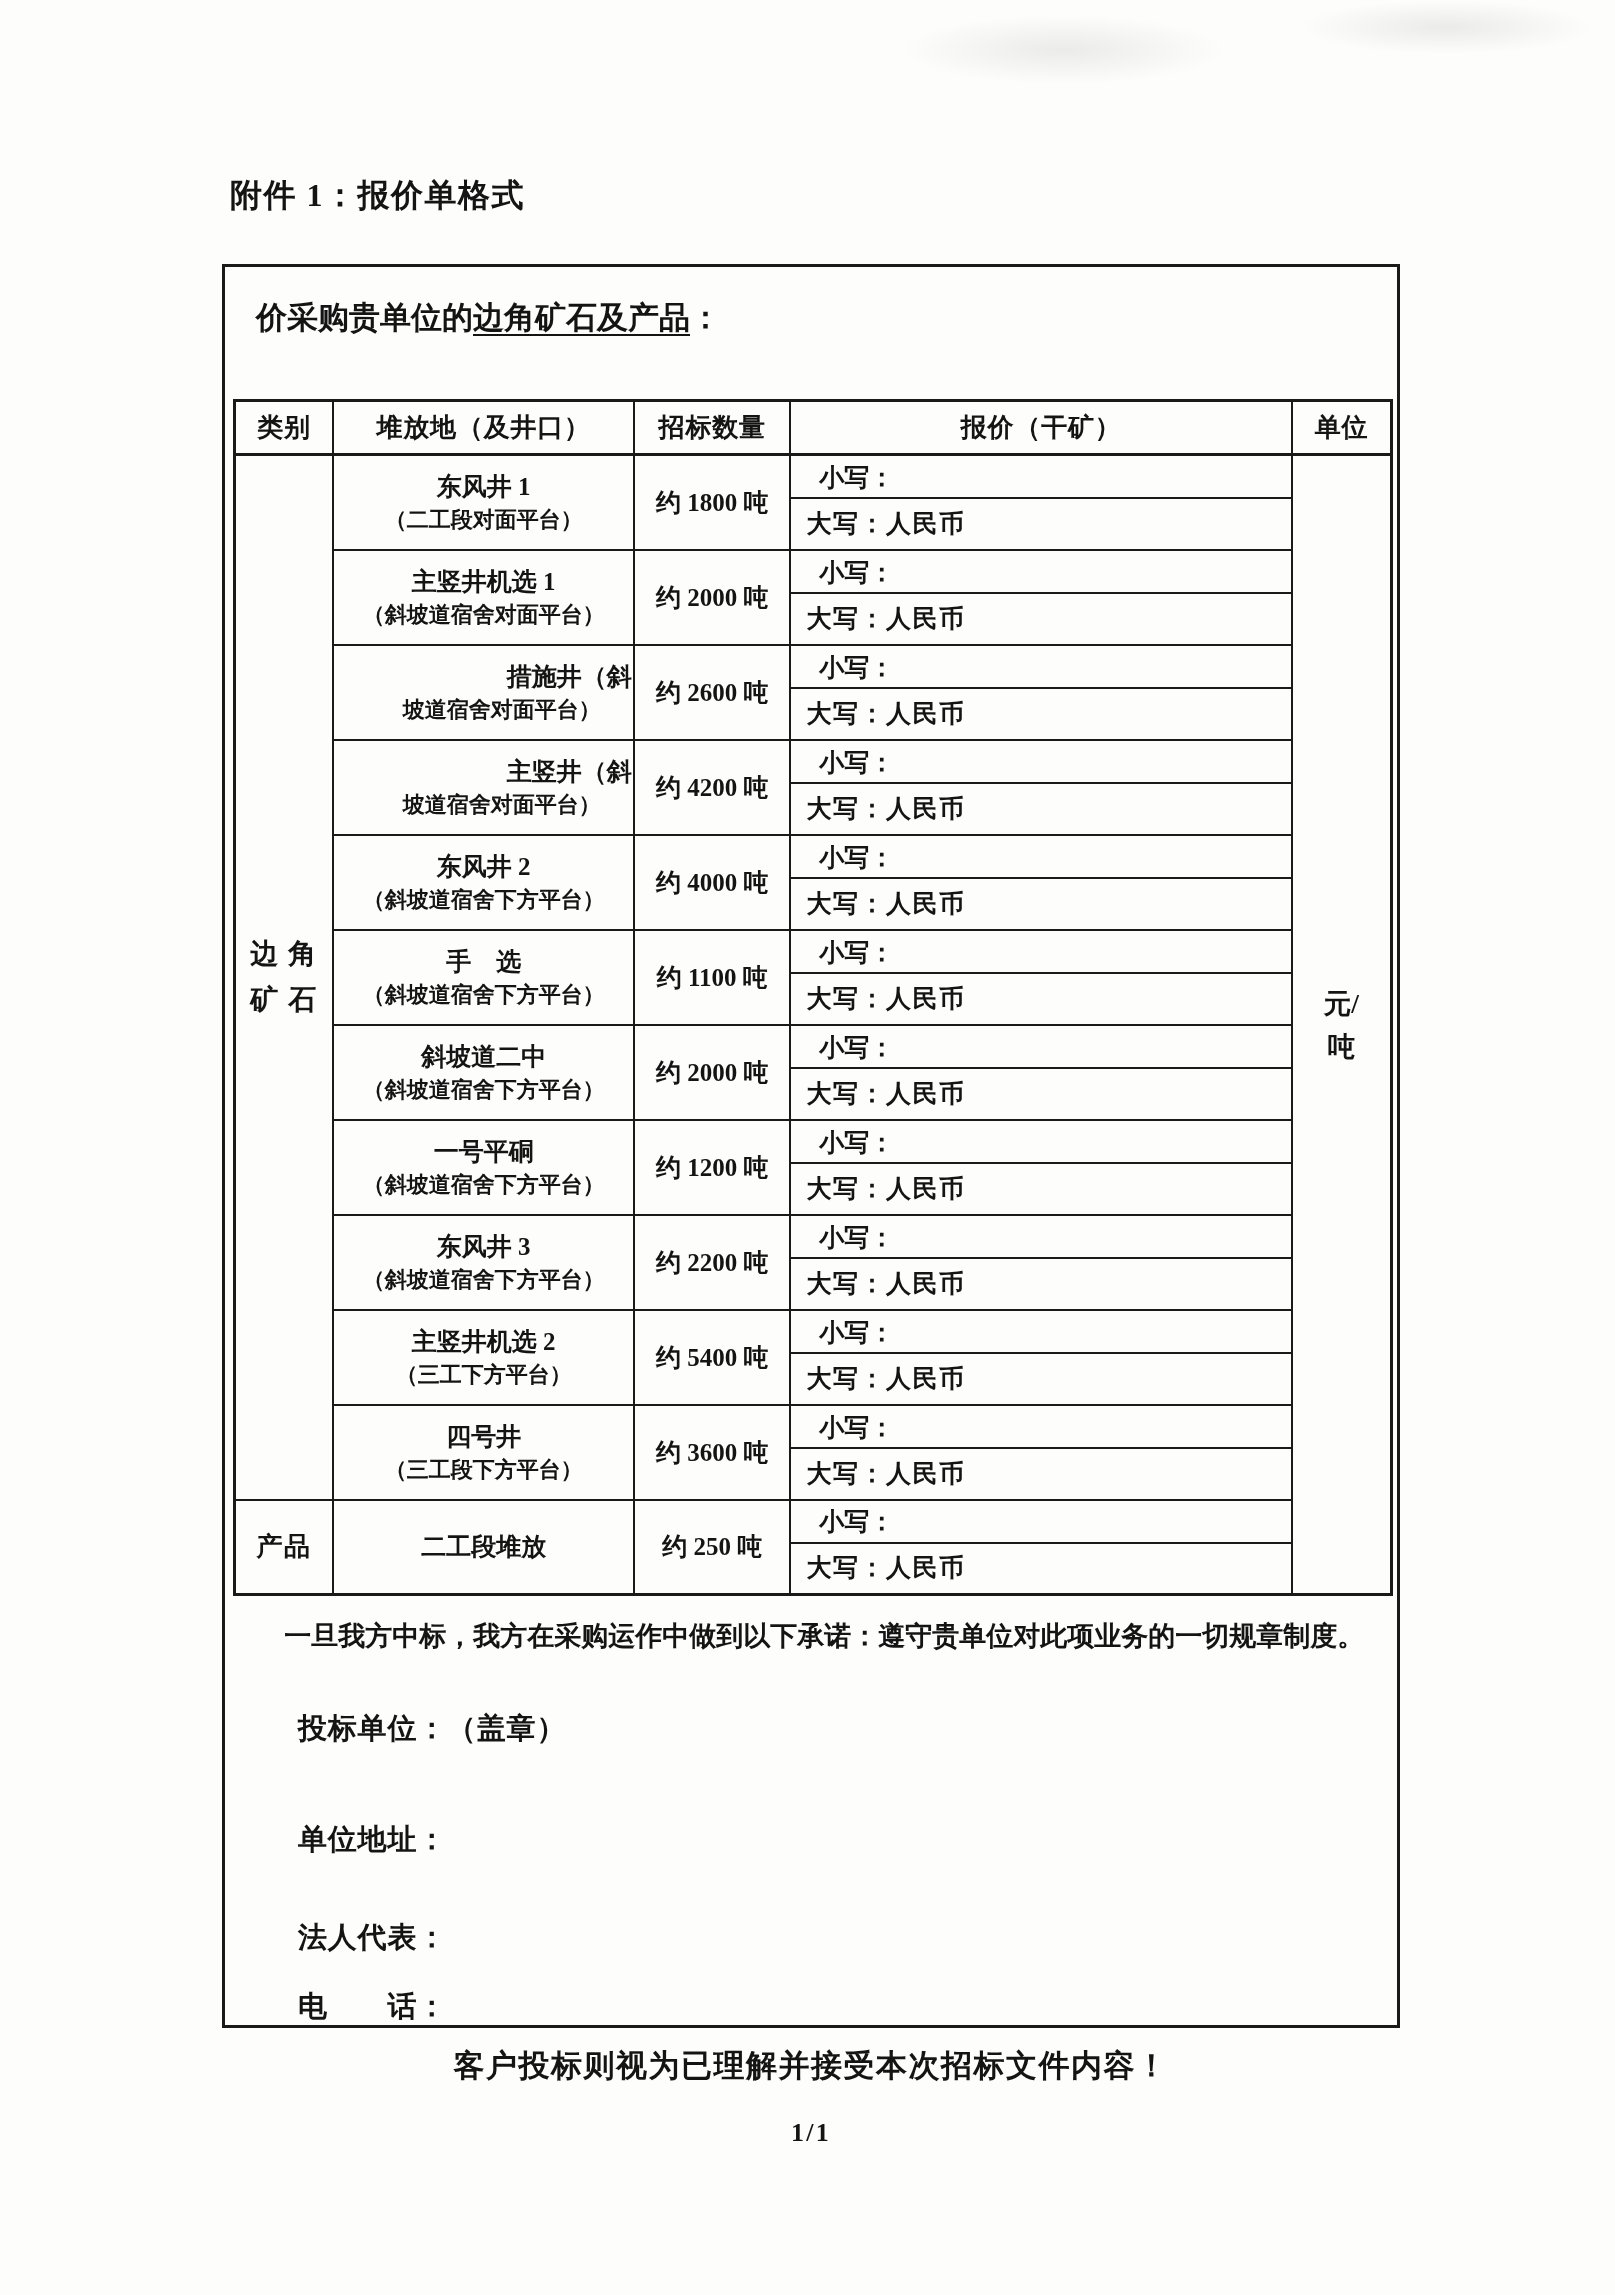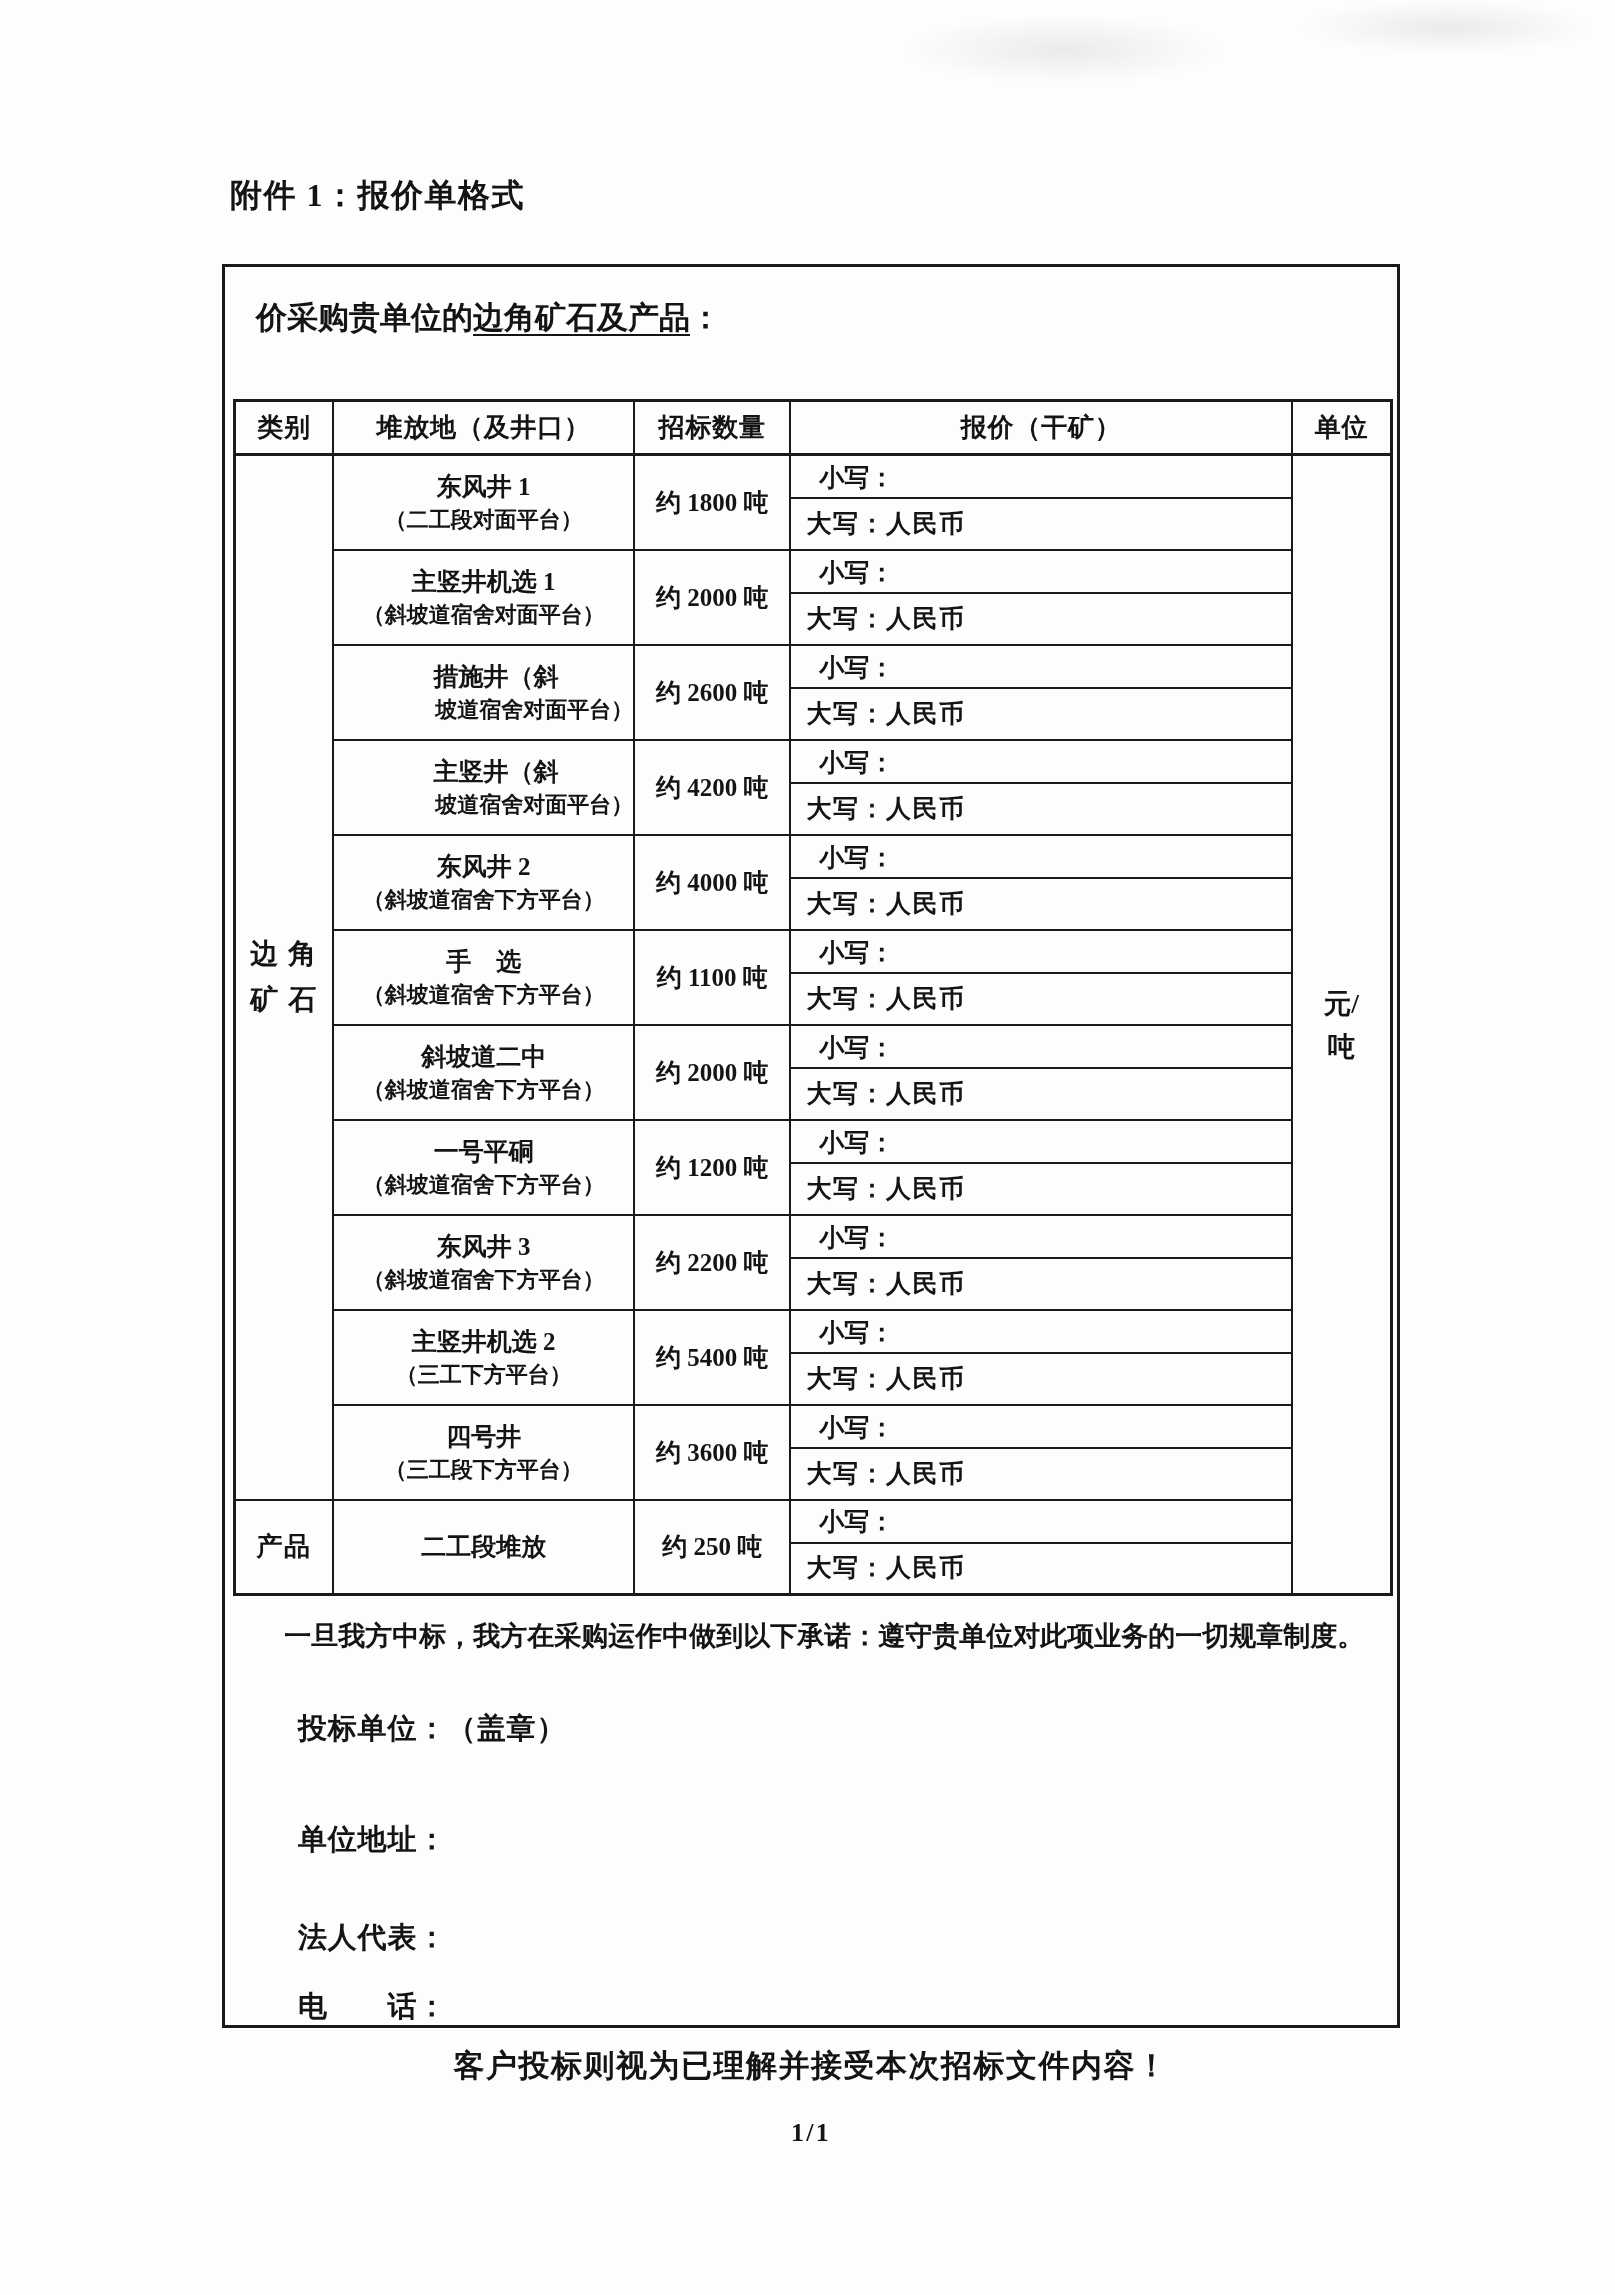--- a/index.html
+++ b/index.html
@@ -42,22 +42,22 @@
     height:54px;font-size:26px;border-bottom:3.8px solid #1a1a1a;letter-spacing:0.8px;
   }
   table.quote tbody td{height:95px;}
 
   .cat-cell{font-size:28px;line-height:46px;letter-spacing:1.5px;}
   .cat-cell.product{font-size:26px;}
   .unit-cell{font-size:27.5px;line-height:43px;}
 
   .loc-name{font-size:25px;line-height:35px;}
   .loc-sub{font-size:22px;line-height:32px;}
-  tr.left-align .loc-name{display:flex;justify-content:center;padding:0 1.5px 0 26px;}
-  tr.left-align .loc-sub{text-align:right;padding-left:36px;}
+  tr.left-align .loc-name{display:flex;justify-content:flex-end;padding:0 1.5px 0 26px;}
+  tr.left-align .loc-sub{text-align:center;padding-left:36px;}
 
   .qty-cell{font-size:25px;}
 
   .price-cell{padding:0;}
   .price-stack{display:flex;flex-direction:column;width:100%;height:90px;}
   .price-small{
     flex:0 0 40px;display:flex;align-items:center;
     border-bottom:2.3px solid #1a1a1a;padding-left:28px;font-size:25px;font-weight:bold;
   }
   .price-big{

